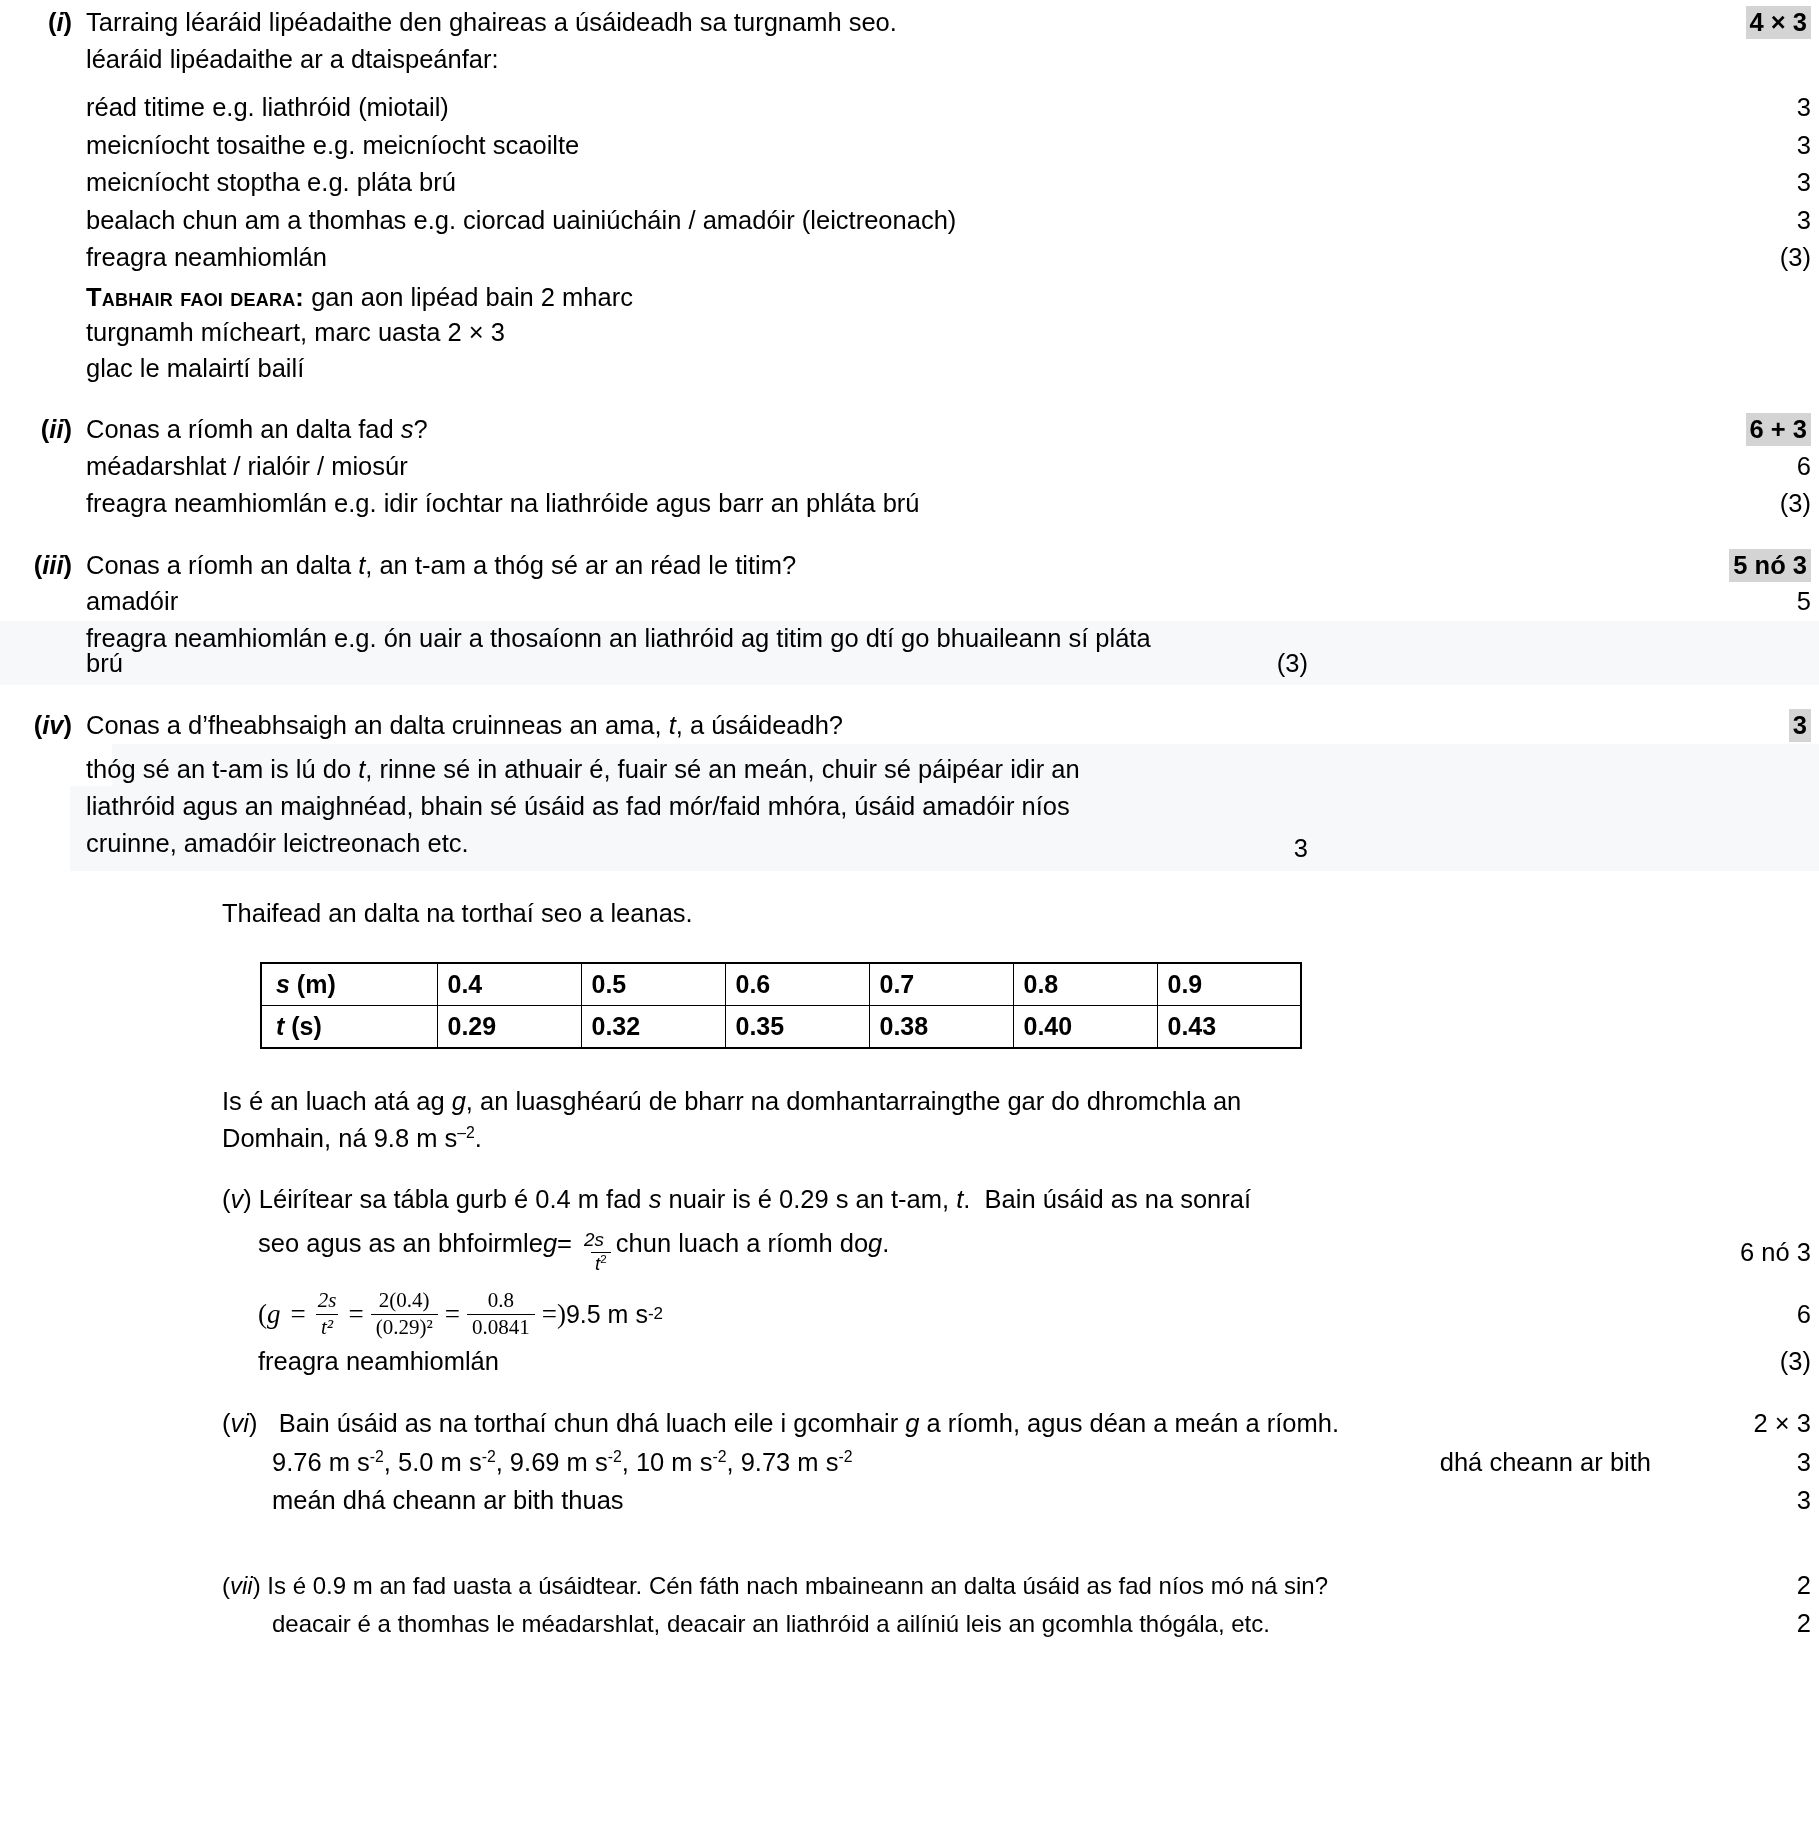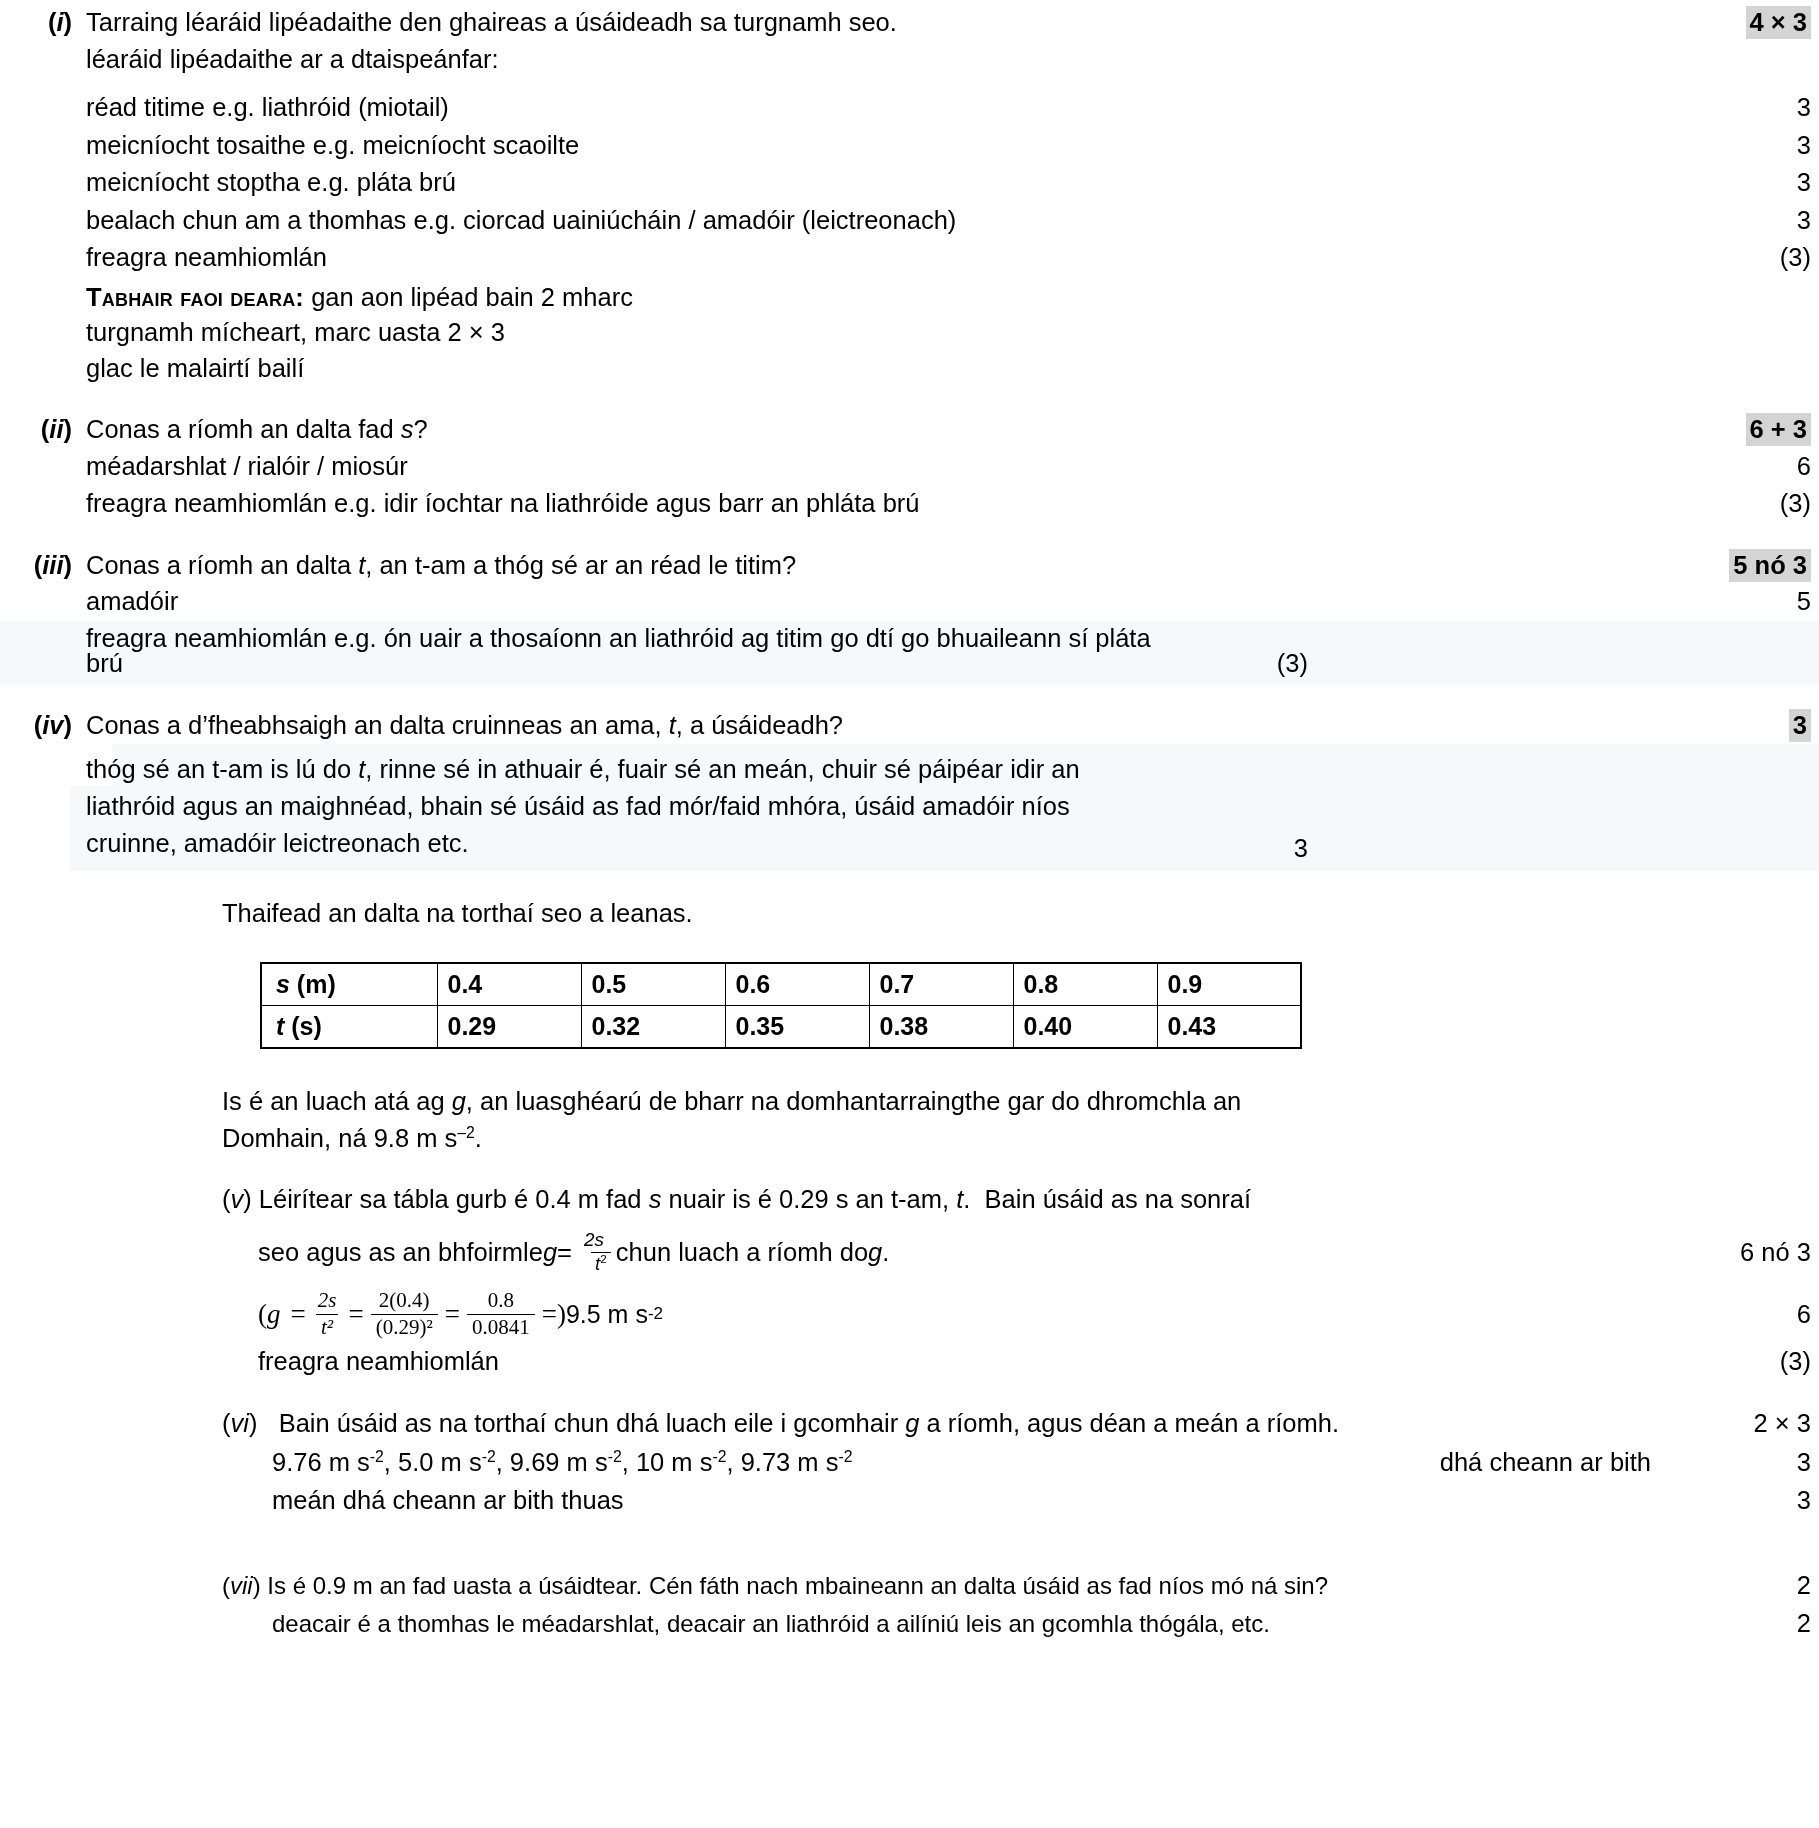--- a/index.html
+++ b/index.html
@@ -297,21 +297,21 @@
   <div class="qtext" style="margin-left:222px;margin-top:34px;width:1120px;line-height:1.45;">
     <span>Is é an luach atá ag </span><i class="mi">g</i><span>, an luasghéarú de bharr na domhantarraingthe gar do dhromchla an Domhain, ná 9.8 m s</span><sup class="s">–2</sup><span>.</span>
   </div>
 
   <div style="margin-top:30px;">
     <div class="line">
       <div class="txt qtext" style="padding-left:222px;">(<i>v</i>)&nbsp;Léirítear sa tábla gurb é 0.4 m fad <i class="mi">s</i> nuair is é 0.29 s an t-am, <i class="mi">t</i>.&nbsp; Bain úsáid as na sonraí</div>
       <div class="mk"></div>
     </div>
     <div class="line" style="margin-top:18px;align-items:center;">
-      <div class="txt qtext" style="padding-left:258px;display:flex;align-items:center;">
+      <div class="txt qtext" style="padding-left:258px;display:flex;">
         <span>seo agus as an bhfoirmle </span>
           <i class="mi">g</i>
           <span> = </span>
         <span class="inlinefrac">
           <span class="num"><i class="mi">2s</i></span>
           <span class="den"><i class="mi">t</i><sup class="s">2</sup></span>
         </span>
         <span> chun luach a ríomh do </span>
           <i class="mi">g</i>
           <span>.</span>

